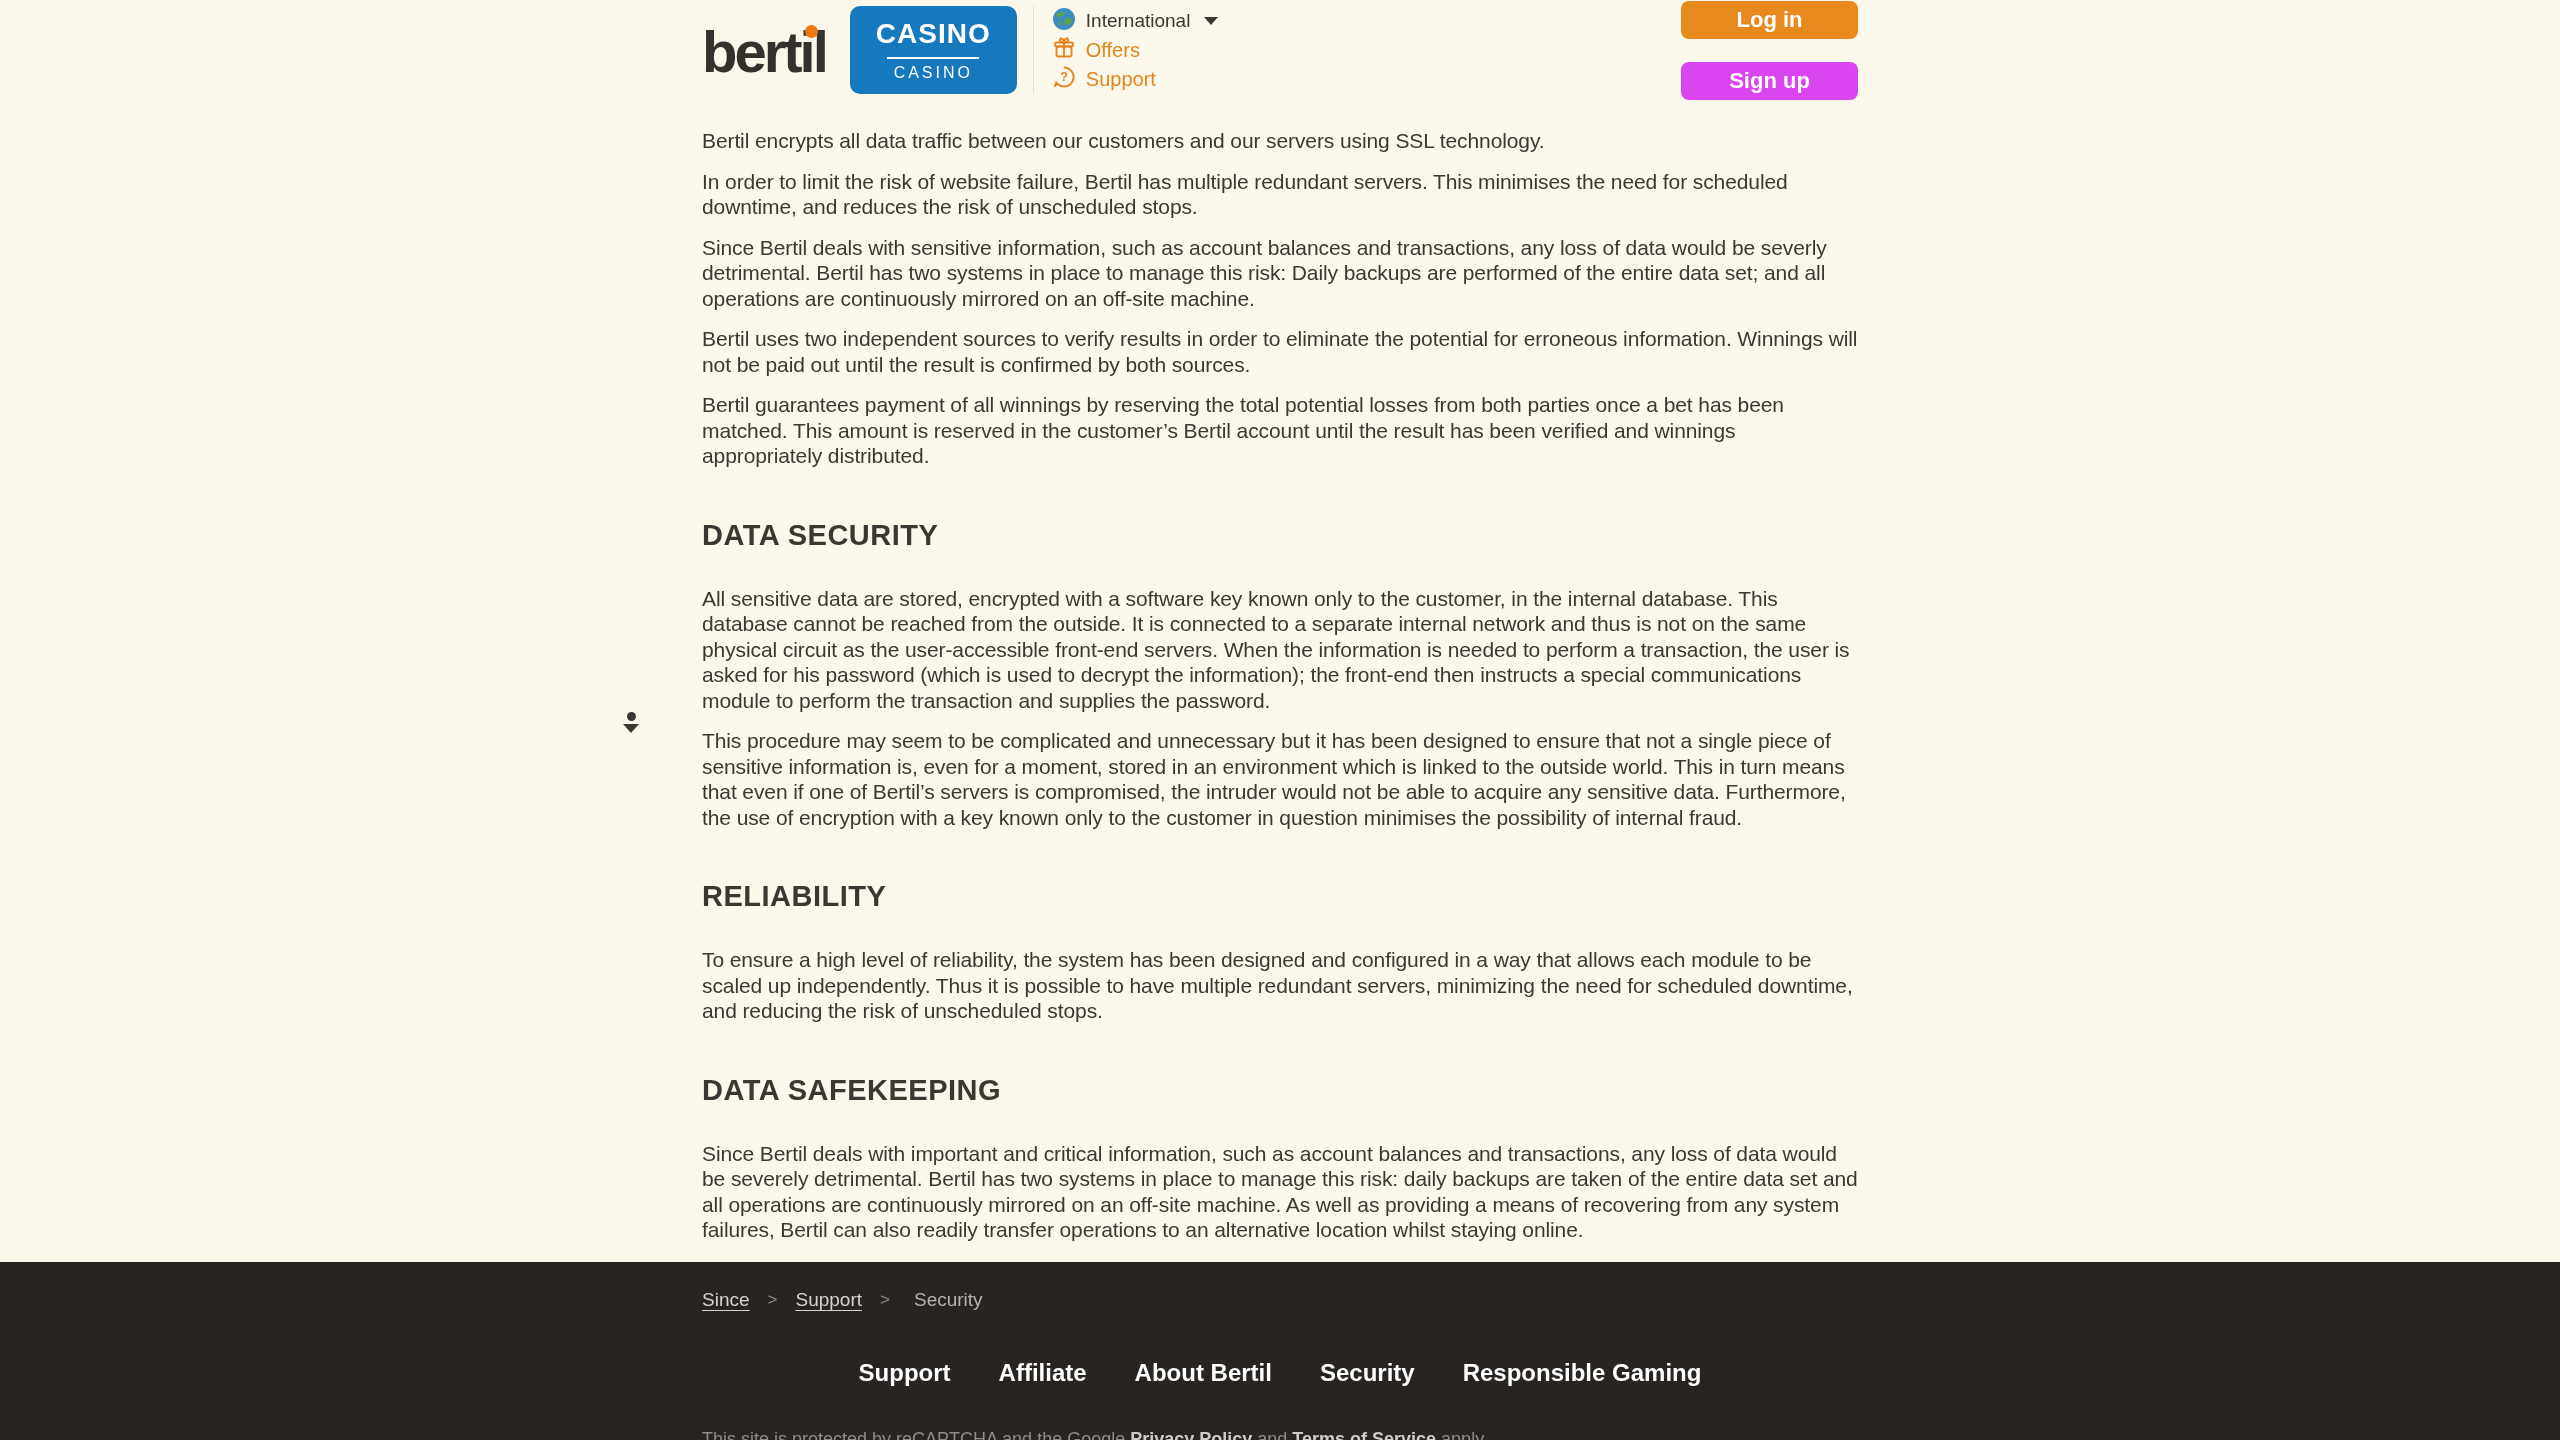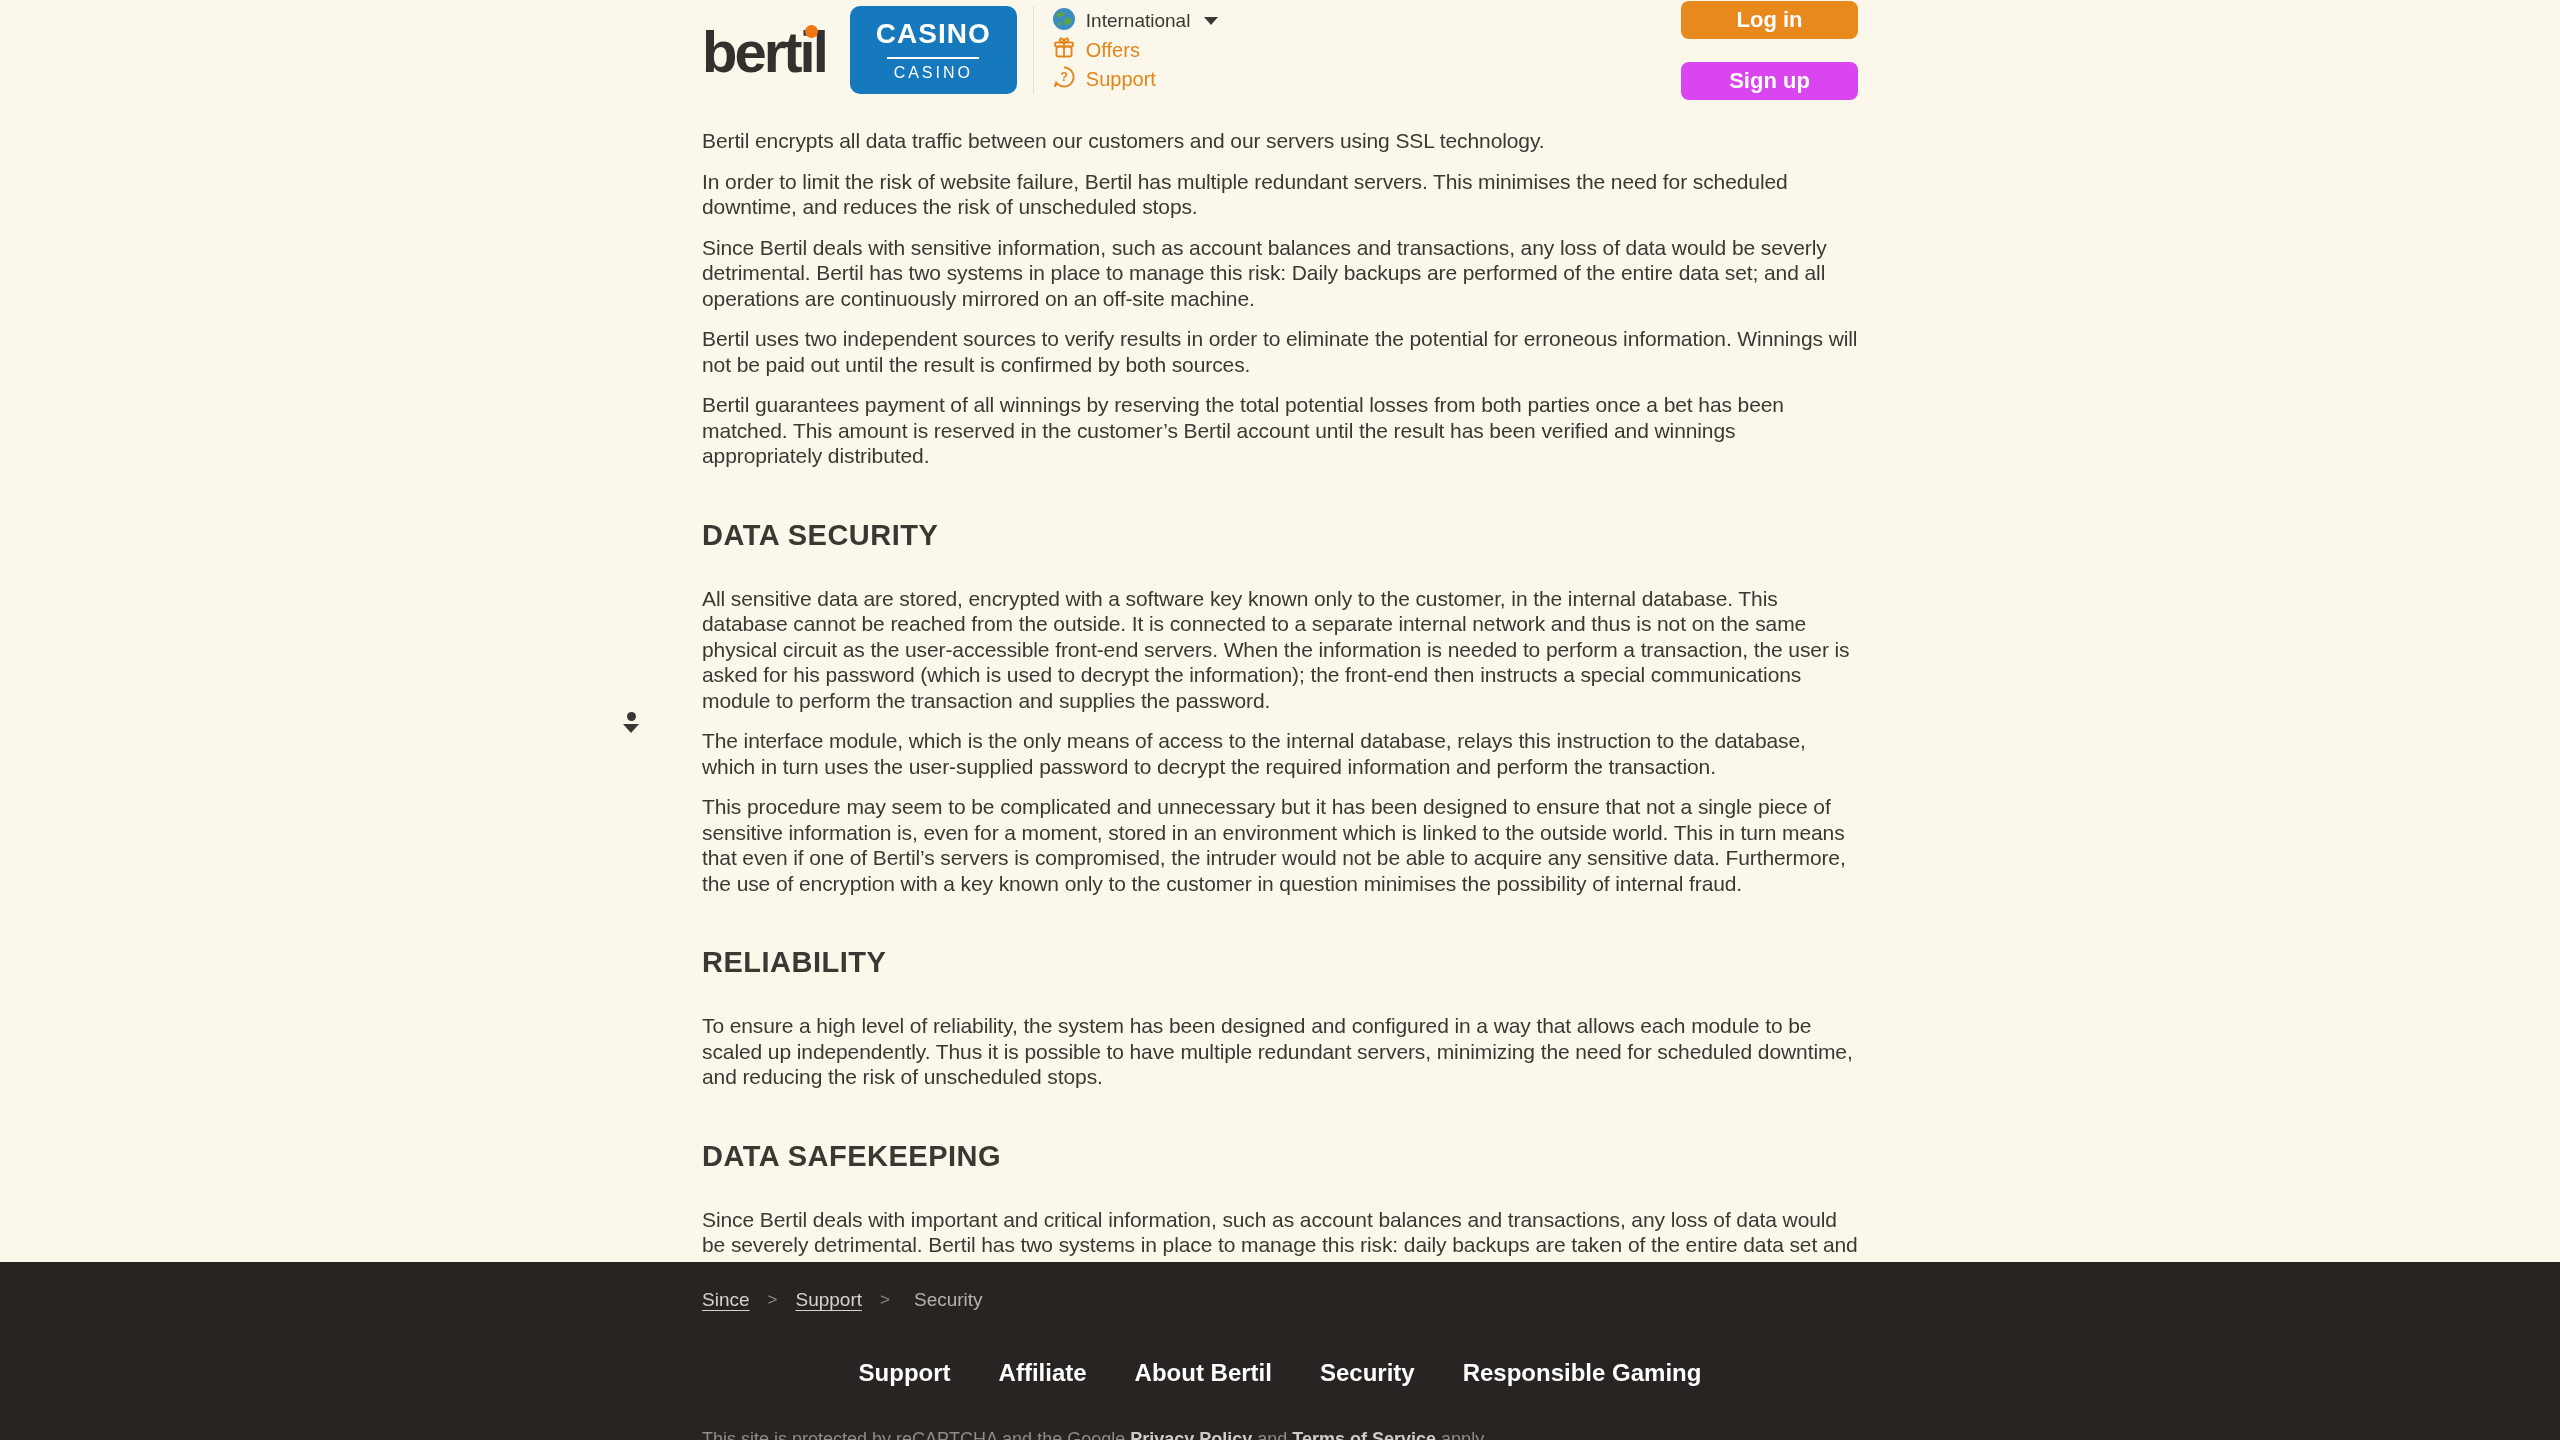--- a/index.html
+++ b/index.html
@@ -182,21 +182,20 @@
     </div>
 
     <p>Bertil encrypts all data traffic between our customers and our servers using SSL technology.</p>
     <p>In order to limit the risk of website failure, Bertil has multiple redundant servers. This minimises the need for scheduled downtime, and reduces the risk of unscheduled stops.</p>
     <p>Since Bertil deals with sensitive information, such as account balances and transactions, any loss of data would be severly detrimental. Bertil has two systems in place to manage this risk: Daily backups are performed of the entire data set; and all operations are continuously mirrored on an off-site machine.</p>
     <p>Bertil uses two independent sources to verify results in order to eliminate the potential for erroneous information. Winnings will not be paid out until the result is confirmed by both sources.</p>
     <p>Bertil guarantees payment of all winnings by reserving the total potential losses from both parties once a bet has been matched. This amount is reserved in the customer’s Bertil account until the result has been verified and winnings appropriately distributed.</p>
 
     <h2>DATA SECURITY</h2>
     <p>All sensitive data are stored, encrypted with a software key known only to the customer, in the internal database. This database cannot be reached from the outside. It is connected to a separate internal network and thus is not on the same physical circuit as the user-accessible front-end servers. When the information is needed to perform a transaction, the user is asked for his password (which is used to decrypt the information); the front-end then instructs a special communications module to perform the transaction and supplies the password.</p>
-    <p>The interface module, which is the only means of access to the internal database, relays this instruction to the database, which in turn uses the user-supplied password to decrypt the required information and perform the transaction.</p>
     <p>This procedure may seem to be complicated and unnecessary but it has been designed to ensure that not a single piece of sensitive information is, even for a moment, stored in an environment which is linked to the outside world. This in turn means that even if one of Bertil’s servers is compromised, the intruder would not be able to acquire any sensitive data. Furthermore, the use of encryption with a key known only to the customer in question minimises the possibility of internal fraud.</p>
 
     <h2>RELIABILITY</h2>
     <p>To ensure a high level of reliability, the system has been designed and configured in a way that allows each module to be scaled up independently. Thus it is possible to have multiple redundant servers, minimizing the need for scheduled downtime, and reducing the risk of unscheduled stops.</p>
 
     <h2>DATA SAFEKEEPING</h2>
     <p>Since Bertil deals with important and critical information, such as account balances and transactions, any loss of data would be severely detrimental. Bertil has two systems in place to manage this risk: daily backups are taken of the entire data set and all operations are continuously mirrored on an off-site machine. As well as providing a means of recovering from any system failures, Bertil can also readily transfer operations to an alternative location whilst staying online.</p>
 
     <div class="back-link">
       <span>

